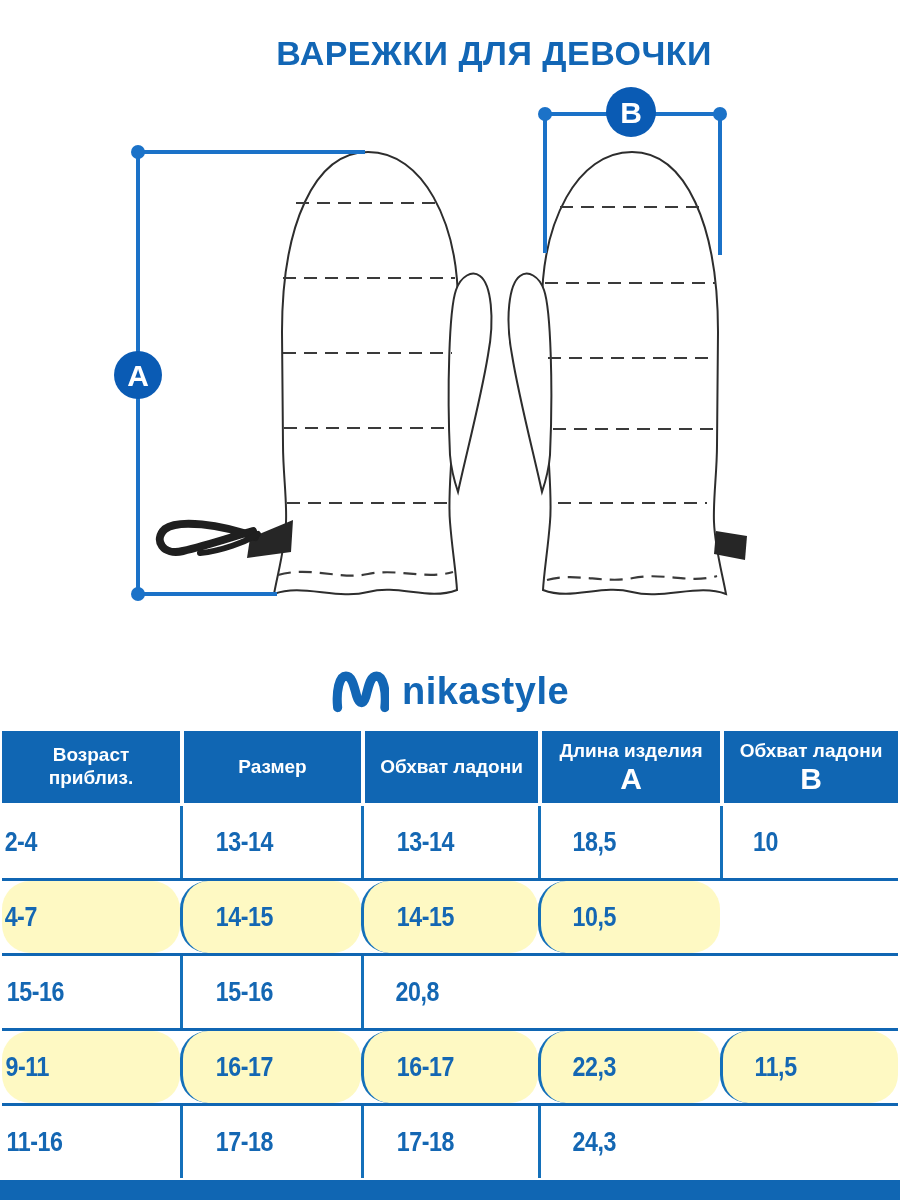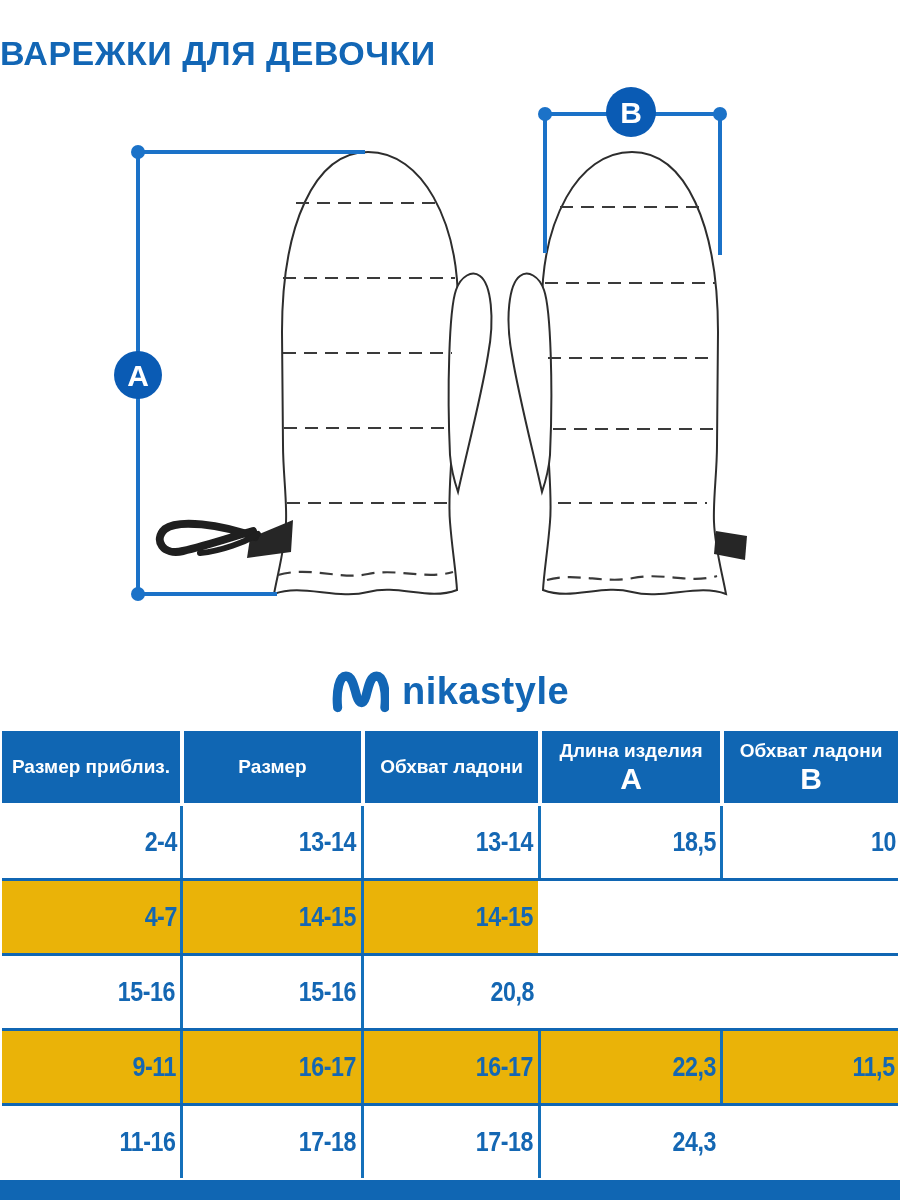--- a/index.html
+++ b/index.html
@@ -1,21 +1,21 @@
 <!DOCTYPE html>
 <html><head>
 <meta charset="utf-8">
 <style>
   html,body{margin:0;padding:0;background:#ffffff;}
   .page{
     position:relative;width:900px;height:1200px;overflow:hidden;
     background:#ffffff;font-family:"Liberation Sans",sans-serif;
   }
   .title{
-    position:absolute;top:34px;left:0;width:712px;text-align:left;
+    position:absolute;top:34px;left:0;width:712px;text-align:right;
     font-size:34px;font-weight:700;letter-spacing:.5px;color:#1266b5;margin:0;
   }
   .diagram-svg{position:absolute;left:0;top:0;}
   .logo{
     position:absolute;top:663px;left:0;width:900px;height:56px;
     display:flex;align-items:center;justify-content:center;gap:13px;
   }
   .logo-text{font-size:38px;font-weight:700;color:#1266b5;letter-spacing:.5px;}
   .size-table{position:absolute;left:2px;top:731px;width:896px;}
   .thead,.trow{
@@ -25,26 +25,26 @@
   .th{
     background:#1066b3;color:#ffffff;display:flex;flex-direction:column;
     align-items:center;justify-content:center;text-align:center;
     font-size:19px;font-weight:700;line-height:1.2;padding:0 8px;box-sizing:border-box;
   }
   .th + .th{border-left:4px solid #ffffff;}
   .th .sub{font-size:30px;font-weight:700;line-height:1.05;}
   .tbody{margin-top:3px;}
   .trow{height:72px;}
   .trow + .trow{border-top:3px solid #1066b3;}
-  .trow.alt .td{background:#eab308;}
+  .trow.alt .td{background:#fef9c3;border-radius:28px;}
   .td{
-    background:#ffffff;display:flex;align-items:center;justify-content:flex-end;
+    background:#ffffff;display:flex;align-items:center;justify-content:flex-start;
     color:#1467b3;font-size:27px;font-weight:700;
   }
-  .td + .td{border-left:3px solid #1470ba;}
+  .td + .td{border-left:3px solid #1470ba;padding-left:28px;}
   .cell-val{display:inline-block;transform:scaleX(.86);letter-spacing:-.5px;}
   .footer-bar{
     position:absolute;left:0;bottom:0;width:900px;height:20px;background:#1066b3;
   }
 </style>
 </head>
 <body>
 
 <div class="page">
 
@@ -122,21 +122,21 @@
   <div class="logo">
     <svg width="58" height="52" viewBox="0 0 70 56">
       <path d="M8,48 C6,28 10,10 18,10 C26,10 28,24 31,34 C34,44 39,45 42,35 C45,24 47,10 55,10 C63,10 67,28 65,48" fill="none" stroke="#1266b5" stroke-width="11" stroke-linecap="round" stroke-linejoin="round"></path>
     </svg>
     <span class="logo-text">nikastyle</span>
   </div>
 
   <div class="size-table">
     <div class="thead">
       <div class="th">
-        <span>Размер приблиз.</span>
+        <span>Возраст приблиз.</span>
       </div>
       <div class="th">
         <span>Размер</span>
       </div>
       <div class="th">
         <span>Обхват ладони</span>
       </div>
       <div class="th">
         <span>Длина изделия</span>
         <span class="sub">A</span>
@@ -168,20 +168,23 @@
       <div class="trow alt">
         <div class="td">
             <span class="cell-val">4-7</span>
           </div>
         <div class="td">
             <span class="cell-val">14-15</span>
           </div>
         <div class="td">
             <span class="cell-val">14-15</span>
           </div>
+        <div class="td">
+            <span class="cell-val">10,5</span>
+          </div>
       </div>
       <div class="trow">
         <div class="td">
             <span class="cell-val">15-16</span>
           </div>
         <div class="td">
             <span class="cell-val">15-16</span>
           </div>
         <div class="td">
             <span class="cell-val">20,8</span>

